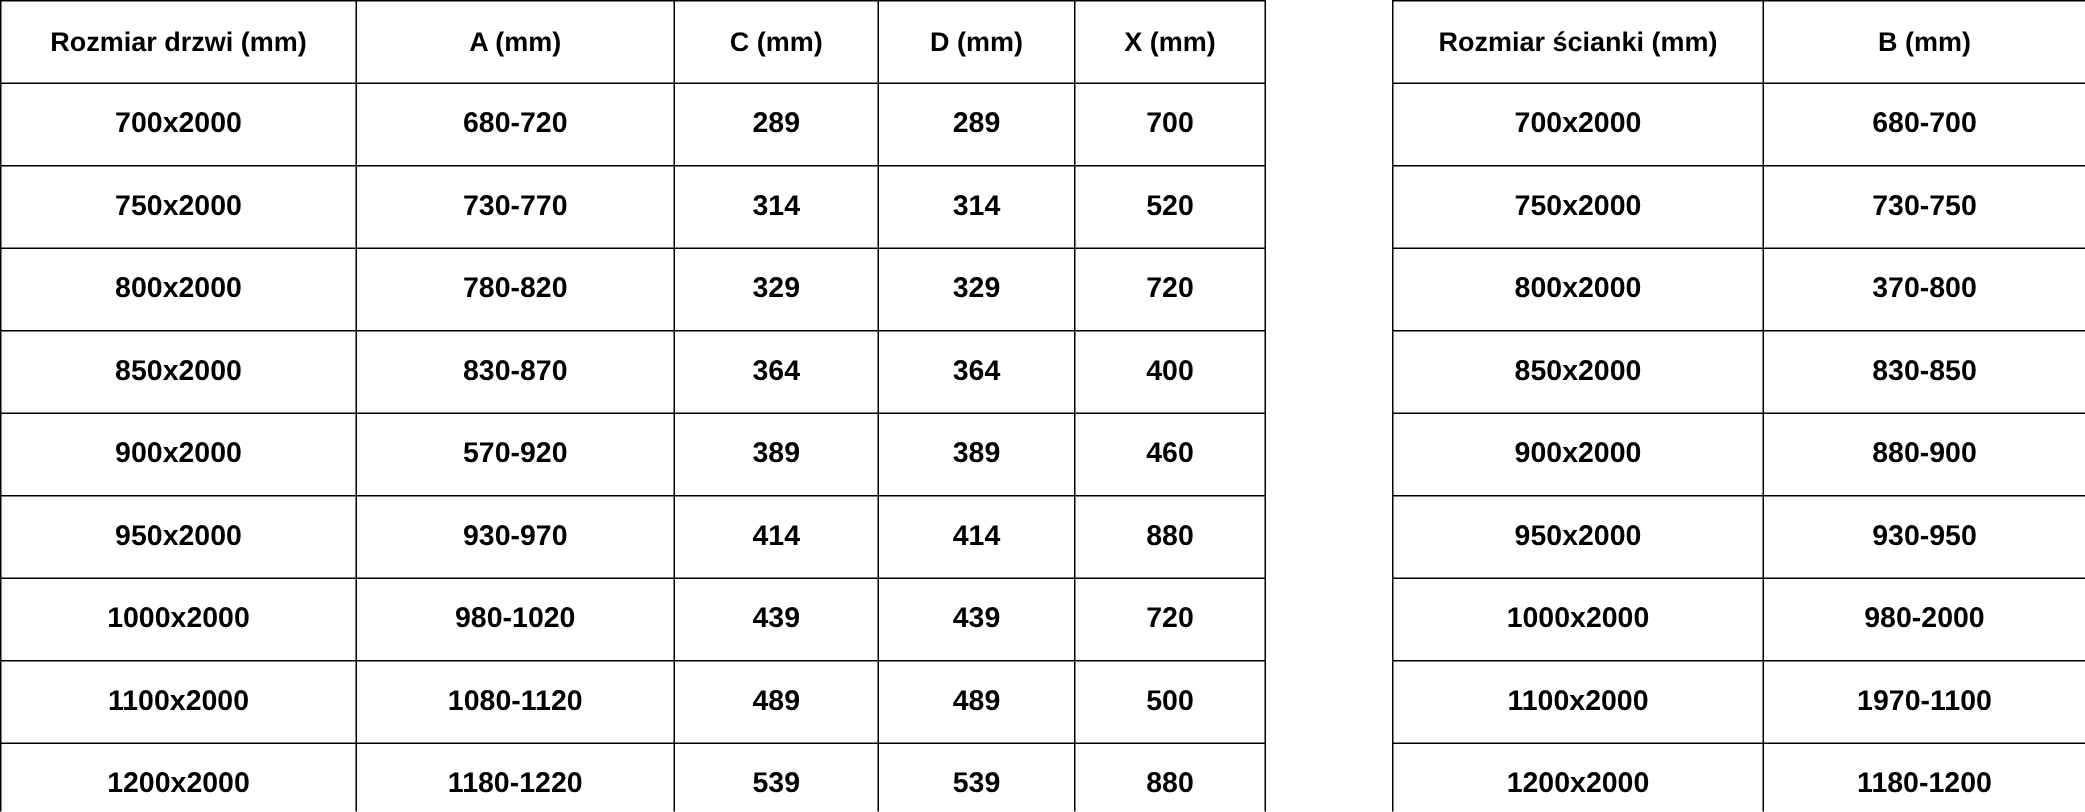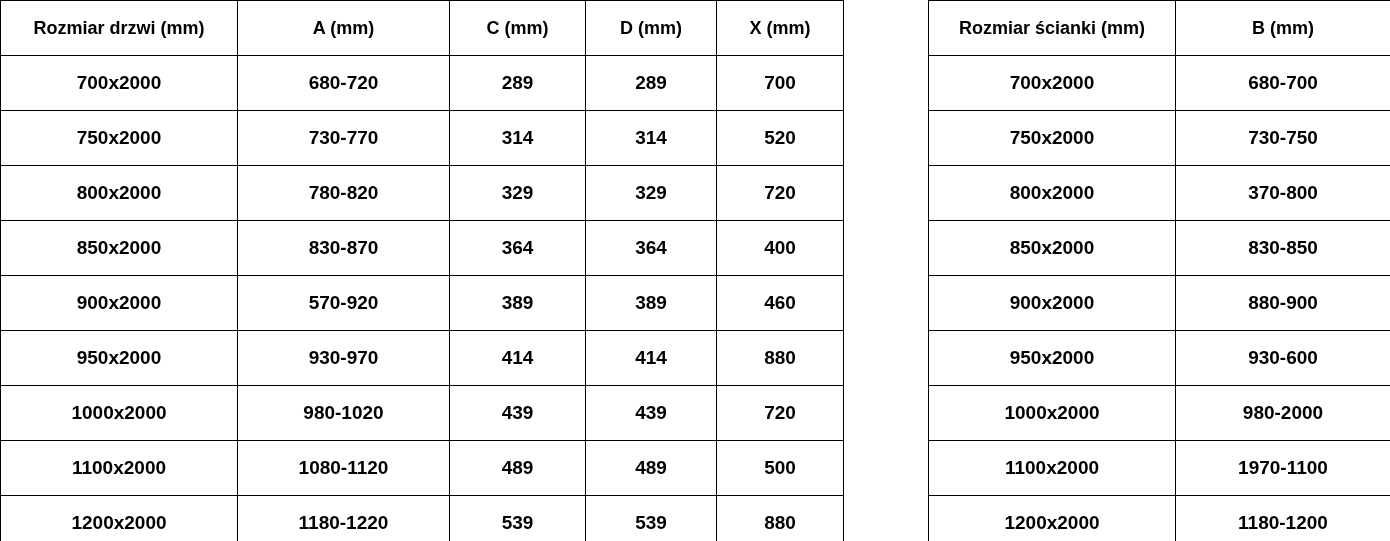--- a/index.html
+++ b/index.html
@@ -185,21 +185,21 @@
         <tr>
           <td>850x2000</td>
           <td>830-850</td>
         </tr>
         <tr>
           <td>900x2000</td>
           <td>880-900</td>
         </tr>
         <tr>
           <td>950x2000</td>
-          <td>930-600</td>
+          <td>930-950</td>
         </tr>
         <tr>
           <td>1000x2000</td>
           <td>980-2000</td>
         </tr>
         <tr>
           <td>1100x2000</td>
           <td>1970-1100</td>
         </tr>
         <tr>

